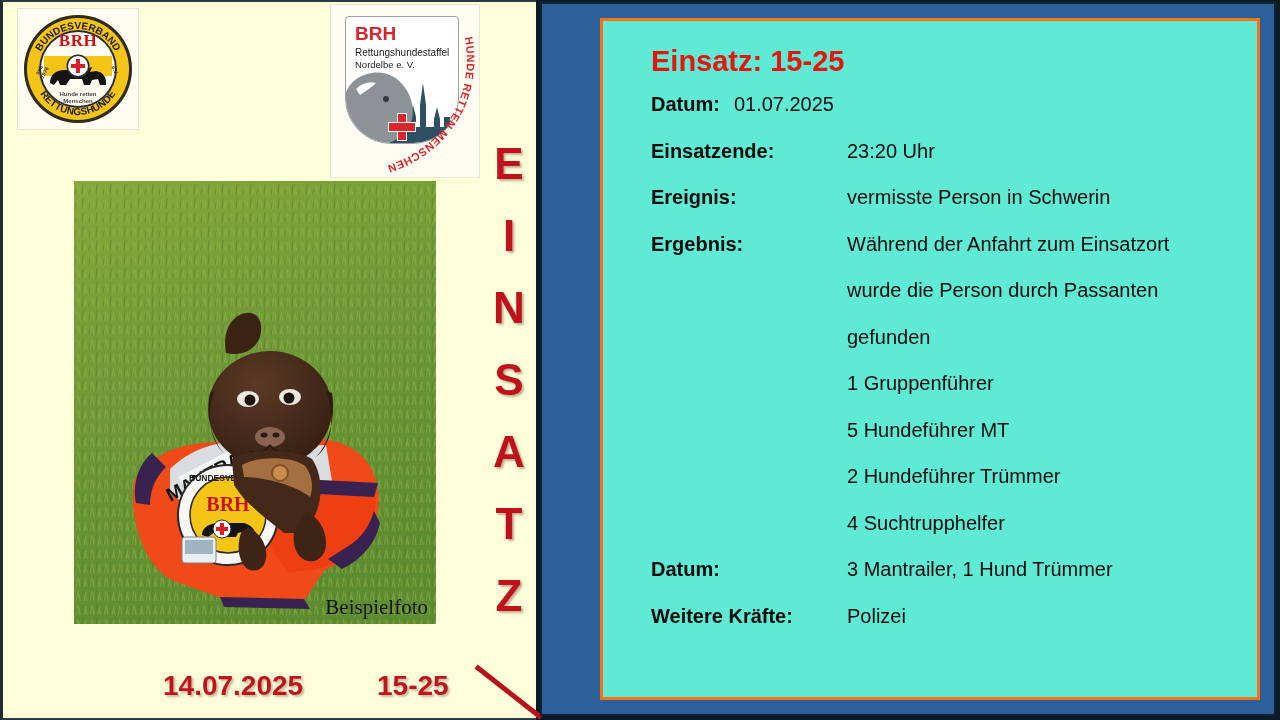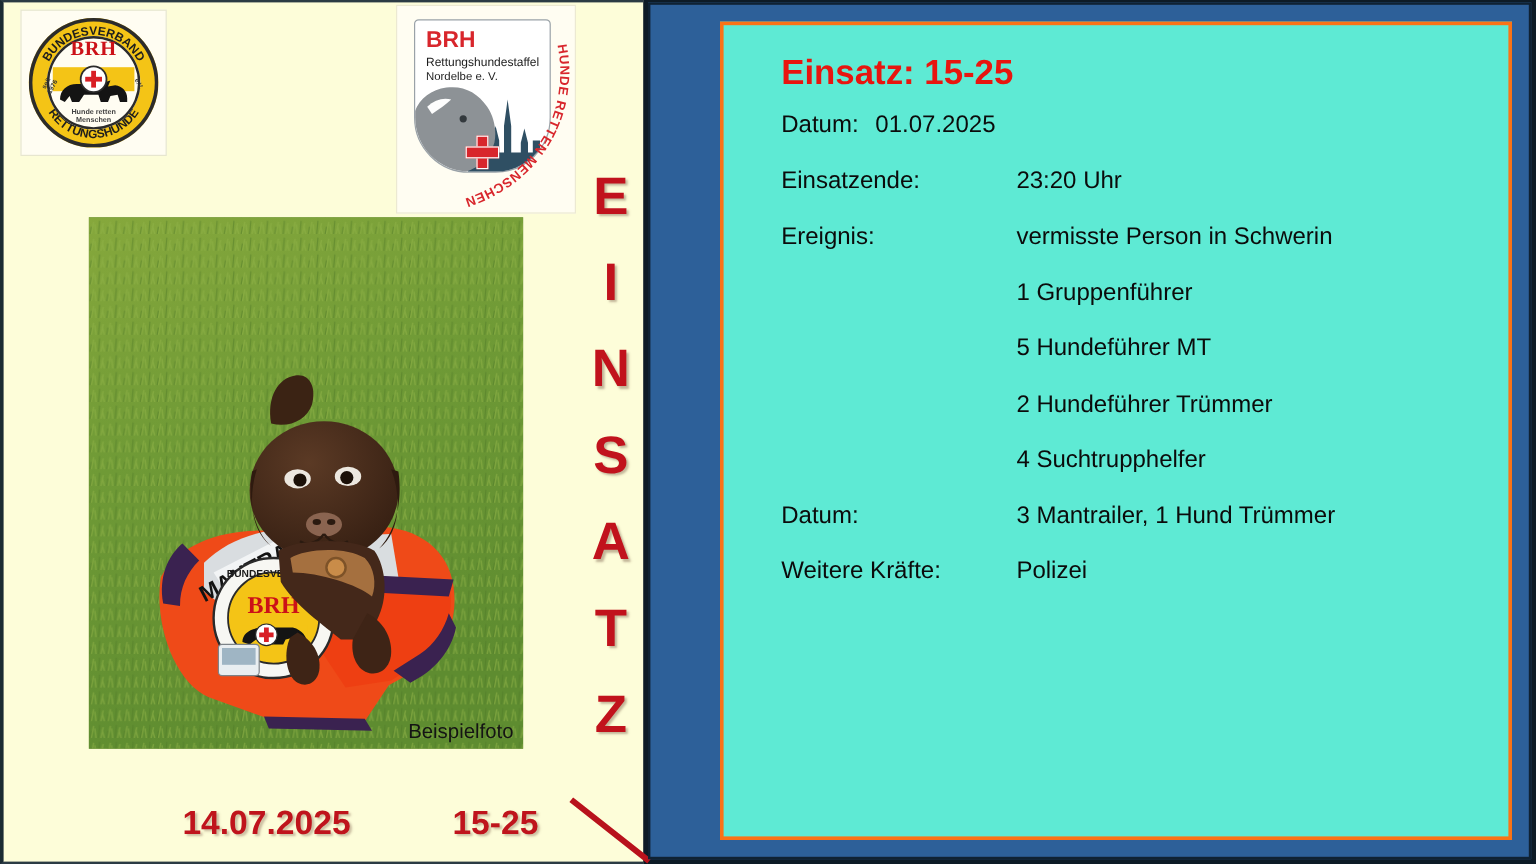--- a/index.html
+++ b/index.html
@@ -93,33 +93,33 @@
     font-family:"Liberation Sans",sans-serif;
   }
   .einsatz-vert span{display:block;}
 
   
   .photo{
     position:absolute;left:71px;top:179px;width:362px;height:443px;
     overflow:hidden;background:#6d9436;
   }
   .photo .caption{
-    position:absolute;right:8px;bottom:4px;color:#141414;font-size:17px;
-    font-family:Liberation Sans, sans-serif;
+    position:absolute;right:8px;bottom:4px;color:#141414;font-size:21px;
+    font-family:Liberation Serif, serif;
   }
 
   
   .bottom-row{
     position:absolute;left:0;top:668px;width:536px;height:42px;
   }
   .bd{
     position:absolute;color:#bf141c;font-weight:bold;font-size:28px;
     text-shadow:2px 2px 2px rgba(140,110,90,.45);
   }
-  .bd-date{left:149px;top:0;}
+  .bd-date{left:160px;top:0;}
   .bd-num{left:374px;top:0;}
   .diag-line{position:absolute;left:470px;top:660px;width:74px;height:60px;}
 
   
   .right-frame{
     position:absolute;left:540px;top:2px;width:736px;height:714px;
     background:#2d6099;
     border:2px solid #0f2233;
     box-sizing:border-box;
   }
@@ -128,21 +128,21 @@
     background:#5eead4;border:3px solid #f97316;margin-left:44px;
   }
   .info-title{
     position:absolute;left:48px;top:24px;
     color:#e8150f;font-size:29px;font-weight:bold;
     font-family:"Liberation Sans",sans-serif;
   }
   .rows{position:absolute;left:48px;top:72px;right:14px;}
   .row{display:flex;align-items:flex-start;margin-bottom:0;min-height:46.5px;}
   .row .lbl{
-    width:196px;flex:0 0 196px;font-size:20px;font-weight:normal;color:#0b0b0b;
+    width:196px;flex:0 0 196px;font-size:20px;font-weight:bold;color:#0b0b0b;
     font-family:"Liberation Sans",sans-serif;
   }
   .row .val{
     font-size:20px;font-weight:normal;color:#0b0b0b;
     font-family:"Liberation Sans",sans-serif;
   }
   .row.datum .lbl{width:auto;flex:0 0 auto;margin-right:14px;}
   .val .vline{display:block;margin-bottom:0;min-height:46.5px;}
 </style>
 </head>
@@ -303,20 +303,28 @@
         <div class="row">
           <div class="lbl">Einsatzende:</div>
           <div class="val">23:20 Uhr</div>
         </div>
 
         <div class="row">
           <div class="lbl">Ereignis:</div>
           <div class="val">vermisste Person in Schwerin</div>
         </div>
 
+        <div class="row">
+          <div class="lbl">Ergebnis:</div>
+          <div class="val">
+            <span class="vline">Während der Anfahrt zum Einsatzort</span>
+            <span class="vline">wurde die Person durch Passanten</span>
+            <span class="vline">gefunden</span>
+          </div>
+        </div>
 
 
         <div class="row">
           <div class="lbl"></div>
           <div class="val">1 Gruppenführer</div>
         </div>
 
         <div class="row">
           <div class="lbl"></div>
           <div class="val">5 Hundeführer MT</div>

